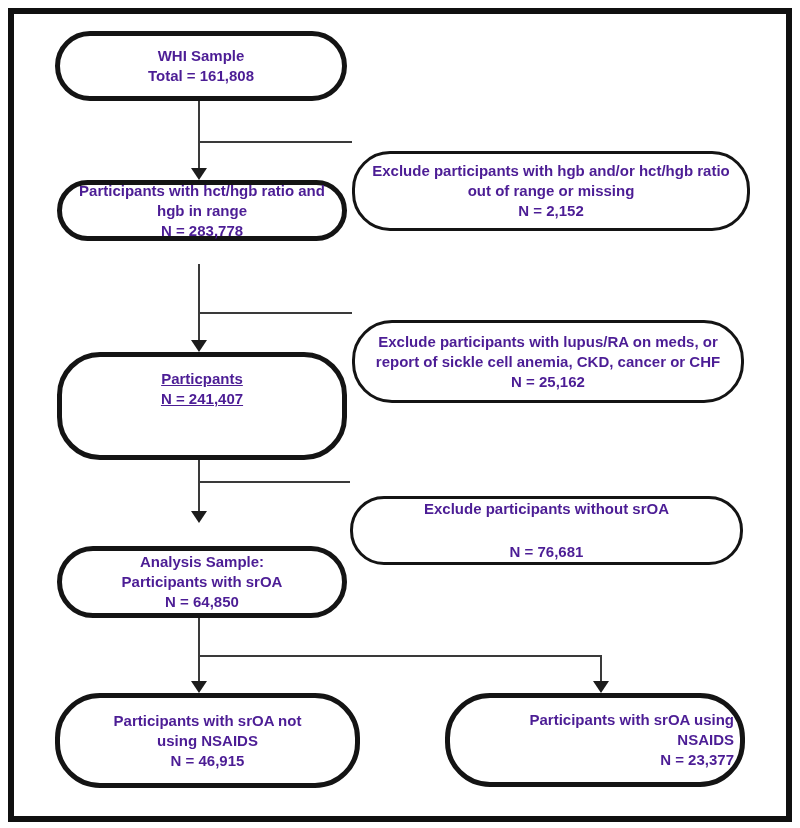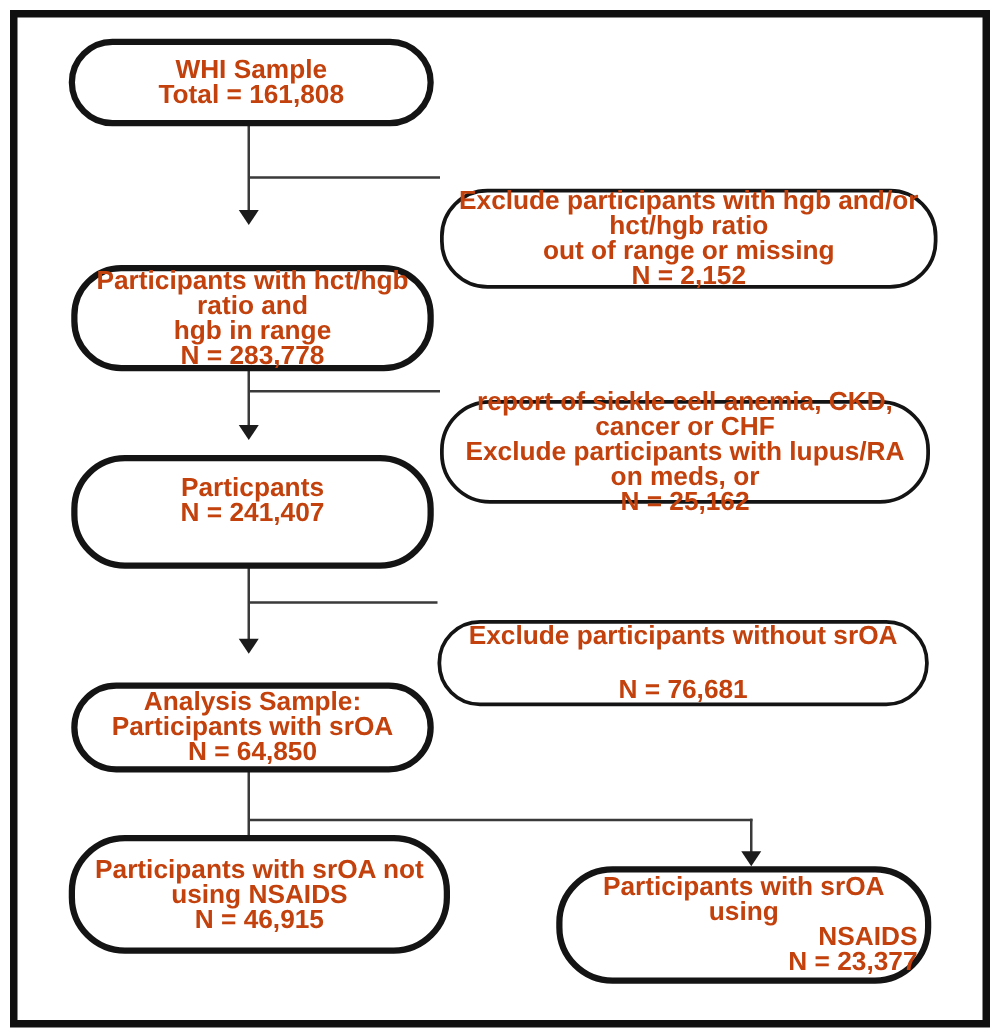--- a/index.html
+++ b/index.html
@@ -27,36 +27,36 @@
   .node {
     position: absolute;
     box-sizing: border-box;
     background: #ffffff;
     border: 5px solid #141414;
     display: flex;
     flex-direction: column;
     justify-content: center;
     align-items: center;
     text-align: center;
-    color: #c2410c;
+    color: #4c1d95;
     font-weight: 700;
-    font-size: 21px;
+    font-size: 15px;
     line-height: 20px;
     padding: 0 6px;
     z-index: 2;
   }
   .node.excl { border-width: 3px; margin-top: 48px; }
   .node.up { justify-content: flex-start; padding-top: 12px; }
 
   
   .n1 { left: 55px;  top: 31px;  width: 292px; height: 70px; border-radius: 35px; }
-  .n3 { left: 57px;  top: 180px; width: 290px; height: 85px; border-radius: 40px; margin-top: 32px; }
-  .n5 { left: 57px;  top: 364px; width: 290px; height: 91px; border-radius: 43px; }
+  .n3 { left: 57px;  top: 180px; width: 290px; height: 61px; border-radius: 40px; }
+  .n5 { left: 57px;  top: 352px; width: 290px; height: 108px; border-radius: 43px; text-decoration: underline; }
   .n7 { left: 57px;  top: 546px; width: 290px; height: 72px; border-radius: 43px; }
-  .n8 { left: 55px;  top: 668px; width: 305px; height: 95px; border-radius: 45px; }
+  .n8 { left: 55px;  top: 693px; width: 305px; height: 95px; border-radius: 45px; }
   .n9 { left: 445px; top: 693px; width: 300px; height: 94px; border-radius: 45px; align-items: flex-end; }
   
   .n2 { left: 352px; top: 103px; width: 398px; height: 80px; border-radius: 38px; }
   .n4 { left: 352px; top: 272px; width: 392px; height: 83px; border-radius: 40px; }
   .n6 { left: 350px; top: 448px; width: 393px; height: 69px; border-radius: 34px; justify-content: space-between; }
 
   .vline, .hline {
     position: absolute;
     background: #3a3a3a;
     z-index: 1;
@@ -124,22 +124,22 @@
     <div>N = 2,152</div>
   </div>
 
   <div class="node n3">
     <div>Participants with hct/hgb ratio and</div>
     <div>hgb in range</div>
     <div>N = 283,778</div>
   </div>
 
   <div class="node excl n4">
+    <div>Exclude participants with lupus/RA on meds, or</div>
     <div>report of sickle cell anemia, CKD, cancer or CHF</div>
-    <div>Exclude participants with lupus/RA on meds, or</div>
     <div>N = 25,162</div>
   </div>
 
   <div class="node up n5">
     <div>Particpants</div>
     <div>N = 241,407</div>
   </div>
 
   <div class="node excl n6">
     <div>Exclude participants without srOA</div>

